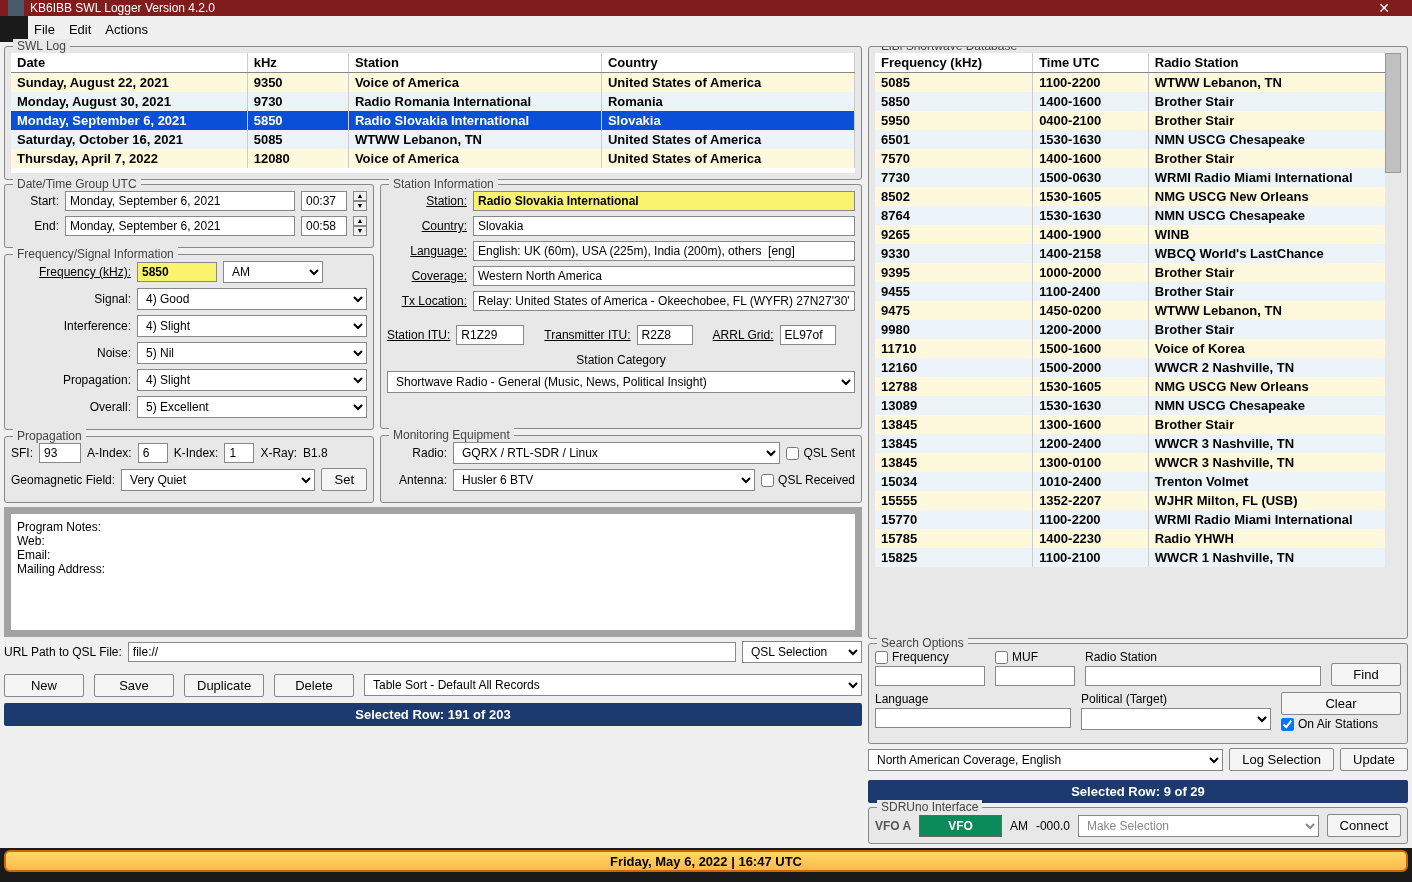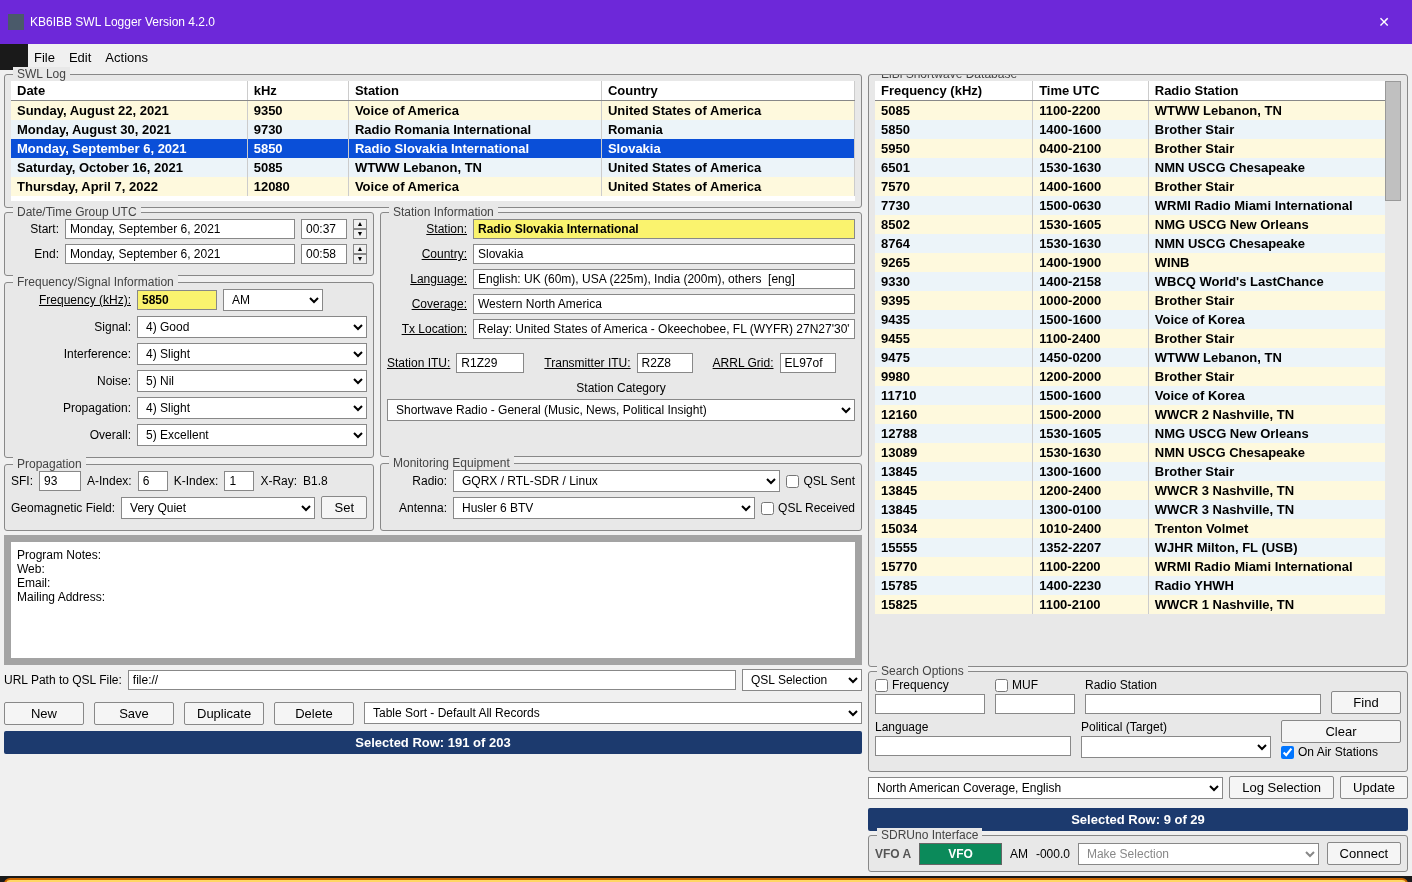--- a/index.html
+++ b/index.html
@@ -1,18 +1,18 @@
 <!DOCTYPE html>
 <html><head>
 <meta charset="utf-8">
 <style>
 * { box-sizing: border-box; margin: 0; padding: 0; font-family: 'Segoe UI', Tahoma, sans-serif; font-size: 12px; }
 body { background: #c0c0c0; overflow: hidden; }
 .window { width: 1412px; height: 882px; background: #1a1a1a; position: relative; }
-.titlebar { height: 44px; background: #6d28d9; color: #fff; display: flex; align-items: center; padding: 0 8px; }
+.titlebar { height: 16px; background: #7f1d1d; color: #fff; display: flex; align-items: center; padding: 0 8px; }
 .titlebar-icon { width: 16px; height: 16px; background: #4a5a6a; margin-right: 6px; }
 .titlebar-title { flex: 1; font-size: 12px; }
 .titlebar-close { width: 40px; height: 28px; display: flex; align-items: center; justify-content: center; color: #fff; font-size: 14px; cursor: pointer; }
 .menubar { height: 26px; background: #f0f0f0; display: flex; align-items: center; padding: 0 6px; gap: 14px; margin-left: 28px; }
 .menubar span { font-size: 13px; cursor: pointer; }
 .content { display: flex; height: calc(100% - 28px - 26px - 22px); background: #f0f0f0; padding: 4px; gap: 6px; }
 .left-col { flex: 0 0 858px; display: flex; flex-direction: column; gap: 4px; }
 .right-col { flex: 1; display: flex; flex-direction: column; gap: 4px; }
 .fieldset { border: 1px solid #888; border-radius: 3px; padding: 6px; position: relative; background: #e8e8e8; }
 .fieldset-label { position: absolute; top: -8px; left: 8px; background: #e8e8e8; padding: 0 4px; font-size: 12px; color: #444; }
@@ -335,25 +335,20 @@
                   <td>9330</td>
                   <td>1400-2158</td>
                   <td>WBCQ World's LastChance</td>
                 </tr>
                 <tr>
                   <td>9395</td>
                   <td>1000-2000</td>
                   <td>Brother Stair</td>
                 </tr>
                 <tr>
-                  <td>9435</td>
-                  <td>1500-1600</td>
-                  <td>Voice of Korea</td>
-                </tr>
-                <tr>
                   <td>9455</td>
                   <td>1100-2400</td>
                   <td>Brother Stair</td>
                 </tr>
                 <tr>
                   <td>9475</td>
                   <td>1450-0200</td>
                   <td>WTWW Lebanon, TN</td>
                 </tr>
                 <tr>

